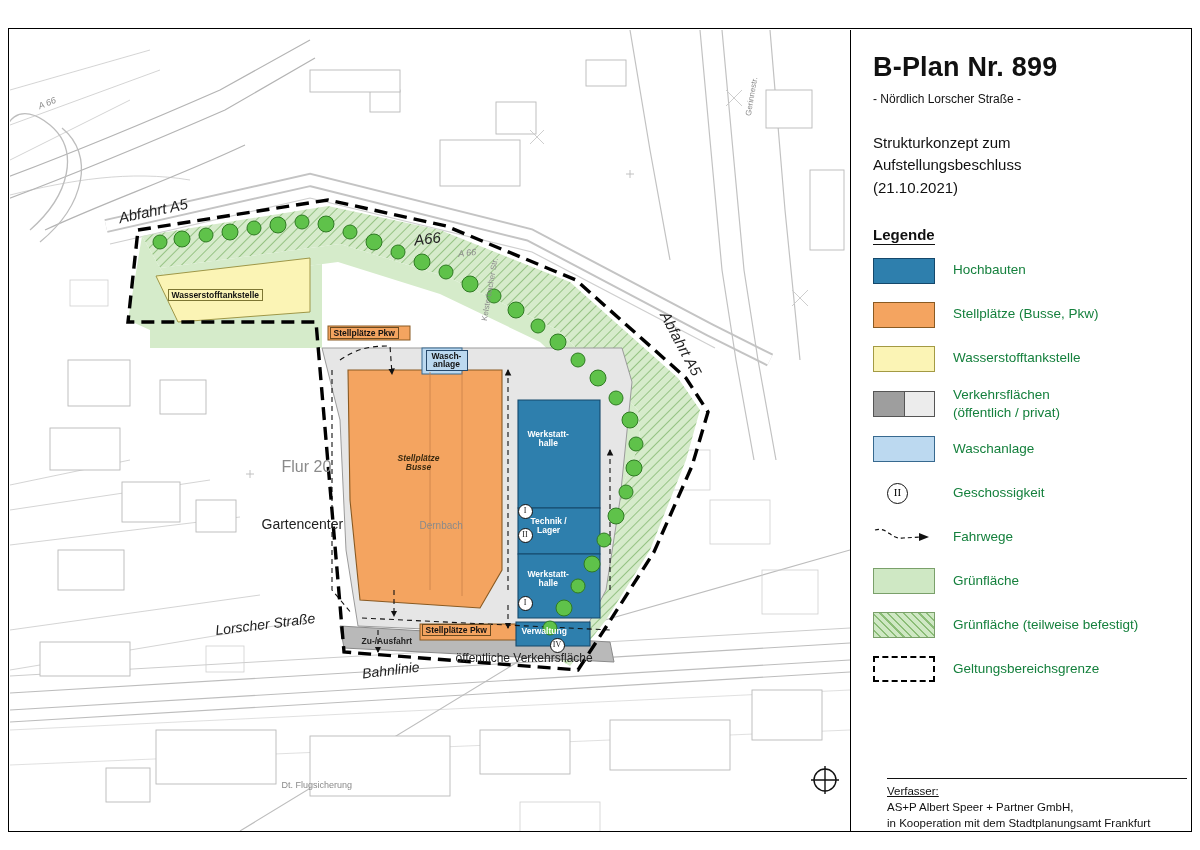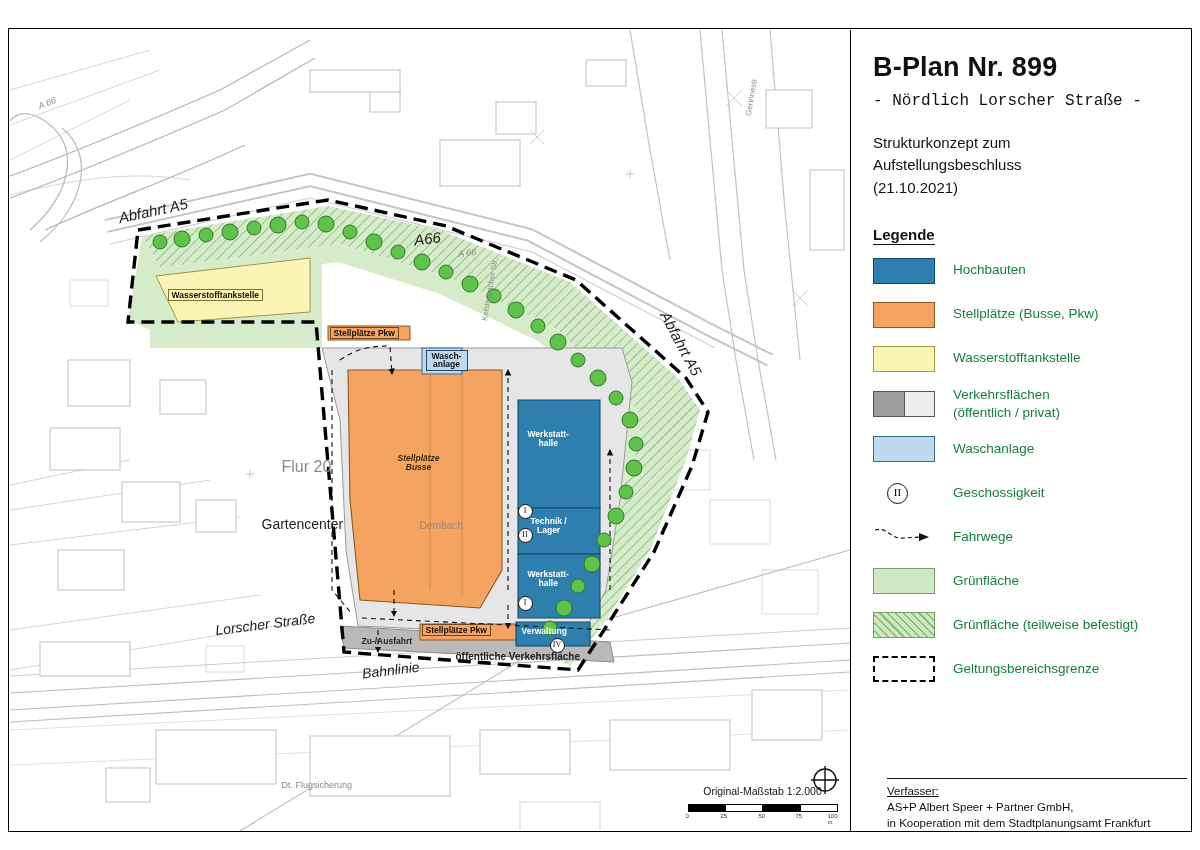--- a/index.html
+++ b/index.html
@@ -33,21 +33,21 @@
   #scalebar .seg{position:absolute;top:0;height:8px;border:1px solid #000;box-sizing:border-box;}
   #scaleticks{position:relative;height:9px;font-size:6px;color:#333;}
   #scaleticks span{position:absolute;top:0;}
 
   
   #north{position:absolute;left:800px;top:735px;width:30px;height:30px;}
 
   
   #panel{position:absolute;left:850px;top:29.5px;width:341px;height:801px;border-left:1.5px solid #000;box-sizing:border-box;background:#fff;}
   #ttl{position:absolute;left:22px;top:22px;font-size:27px;font-weight:bold;color:#111;letter-spacing:.2px;}
-  #sub{position:absolute;left:22px;top:62px;font-size:16px;color:#111;font-family:Liberation Mono, monospace;}
+  #sub{position:absolute;left:22px;top:62px;font-size:12px;color:#111;}
   #desc{position:absolute;left:22px;top:102px;font-size:15px;color:#111;line-height:1.5;}
   #legtitle{position:absolute;left:22px;top:196px;font-size:15px;font-weight:bold;color:#111;
             border-bottom:1.5px solid #111;padding-bottom:1px;}
   #legend{position:absolute;left:22px;top:224px;width:300px;}
   .lrow{display:flex;align-items:center;min-height:34px;margin-bottom:10px;}
   .lsw{width:62px;height:26px;flex:0 0 62px;margin-right:18px;box-sizing:border-box;}
   .ltx{font-size:13.5px;color:#15803d;line-height:1.35;}
   .sw-hoch{background:#2e7fad;border:1px solid #14486b;}
   .sw-stell{background:#f4a460;border:1px solid #8a5a22;}
   .sw-h2{background:#fbf4b5;border:1px solid #a39a43;}
@@ -278,48 +278,32 @@
     <div class="boxlabel" style="left:158px;top:259px;background:#fbf4b5;border-color:#7d7633;">Wasserstofftankstelle</div>
     <div class="boxlabel" style="left:320px;top:297px;">Stellplätze Pkw</div>
     <div class="boxlabel wash" style="left:416px;top:320px;width:34px;">Wasch-<br>anlage</div>
     <div class="inorange" style="left:388px;top:424px;">Stellplätze<br>Busse</div>
     <div class="inbld" style="left:518px;top:400px;">Werkstatt-<br>halle</div>
     <div class="inbld" style="left:521px;top:487px;">Technik /<br>Lager</div>
     <div class="inbld" style="left:518px;top:540px;">Werkstatt-<br>halle</div>
     <div class="inbld" style="left:512px;top:597px;">Verwaltung</div>
     <div class="boxlabel" style="left:412px;top:594px;">Stellplätze Pkw</div>
     <div class="maplabel" style="left:352px;top:606px;font-size:8.5px;font-weight:bold;">Zu-/Ausfahrt</div>
-    <div class="maplabel" style="left:446px;top:621px;font-size:10px;font-weight:bold;">öffentliche Verkehrsfläche</div>
+    <div class="maplabel" style="left:446px;top:621px;font-size:12px;">öffentliche Verkehrsfläche</div>
 
     <div class="gcirc" style="left:508px;top:474px;">I</div>
     <div class="gcirc" style="left:508px;top:498px;">II</div>
     <div class="gcirc" style="left:508px;top:566px;">I</div>
     <div class="gcirc" style="left:540px;top:608px;">IV</div>
 
     <svg id="north" viewBox="0 0 30 30">
       <circle cx="15" cy="15" r="11" fill="none" stroke="#111" stroke-width="1.4"></circle>
       <path d="M15,1 L15,29 M1,15 L29,15" stroke="#111" stroke-width="1.4"></path>
     </svg>
 
-    <div id="scalewrap">
-      <div id="scaletitle">Original-Maßstab 1:2.000</div>
-      <div id="scalebar">
-        <i class="seg" style="left:0;width:37px;background:#000;"></i>
-        <i class="seg" style="left:37px;width:38px;background:#fff;"></i>
-        <i class="seg" style="left:75px;width:37px;background:#000;"></i>
-        <i class="seg" style="left:112px;width:38px;background:#fff;"></i>
-      </div>
-      <div id="scaleticks">
-        <span style="left:-2px;">0</span>
-        <span style="left:33px;">25</span>
-        <span style="left:71px;">50</span>
-        <span style="left:108px;">75</span>
-        <span style="left:140px;">100 m</span>
-      </div>
-    </div>
 
   </div>
 
   <div id="panel">
     <div id="ttl">B-Plan Nr. 899</div>
     <div id="sub">- Nördlich Lorscher Straße -</div>
     <div id="desc">Strukturkonzept zum<br>Aufstellungsbeschluss<br>(21.10.2021)</div>
     <div id="legtitle">Legende</div>
 
     <div id="legend">

